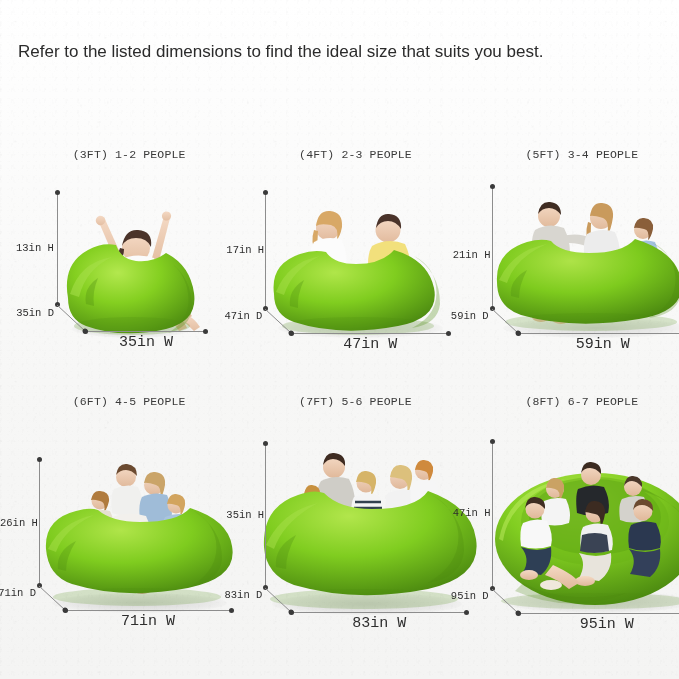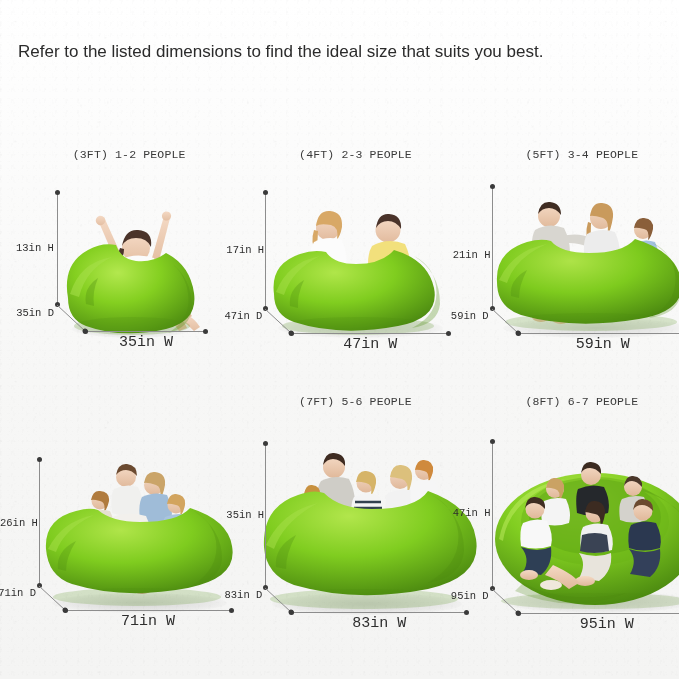--- a/index.html
+++ b/index.html
@@ -356,20 +356,21 @@
           </svg>
       </div>
       <div class="d-label" style="left:20px; top:148px;">59in D</div>
 
       <div class="h-rule" style="left:49px; top:165px; width:170px;"></div>
       <div class="h-label" style="left:134px; top:168px;">59in W</div>
     </div>
   </div>
 
   <div class="cell">
+    <div class="cell-label">(6FT) 4-5 PEOPLE</div>
     <div class="diagram">
 
       <div class="shadow" style="left:36px; top:178px; width:175px; height:20px;"></div>
 
       <div class="beanbag" style="left:26px; top:40px; width:190px; height:152px;">
         <svg viewBox="0 0 190 152" preserveAspectRatio="none">
           <defs>
             <radialGradient id="g4" cx="40%" cy="26%" r="80%">
               <stop offset="0%" stop-color="#b0e54a"></stop>
               <stop offset="48%" stop-color="#7fcc1f"></stop>

